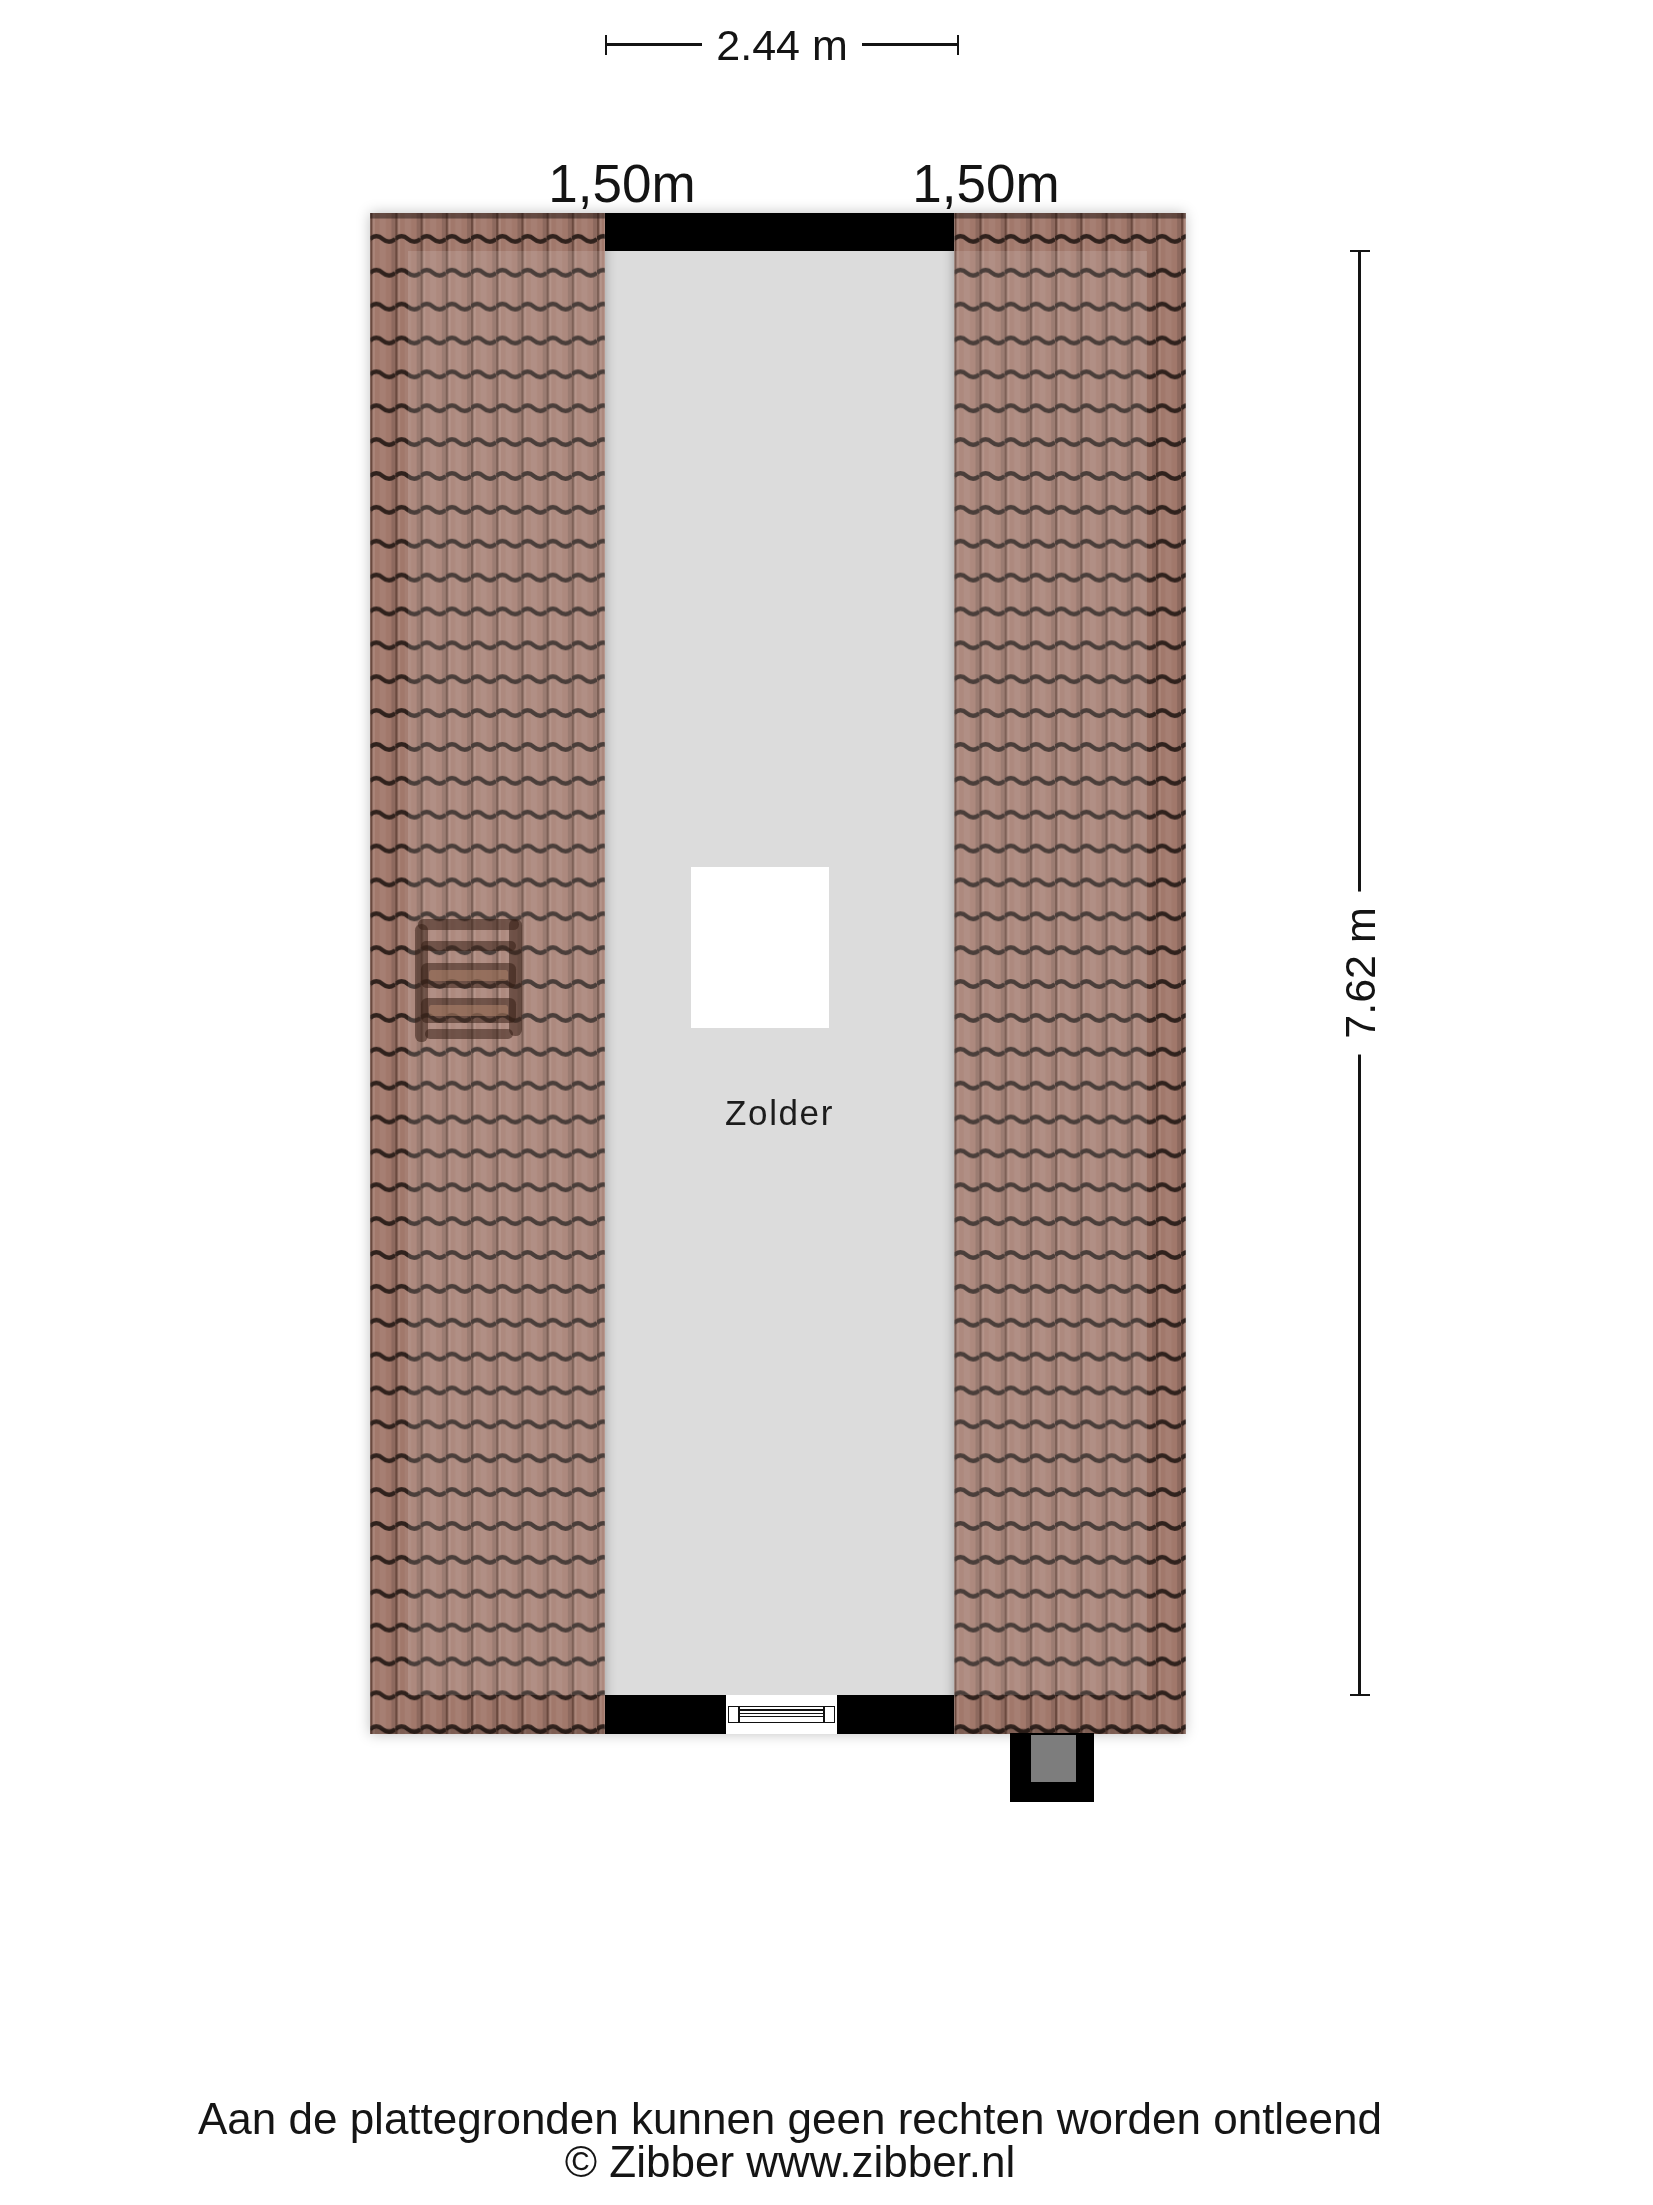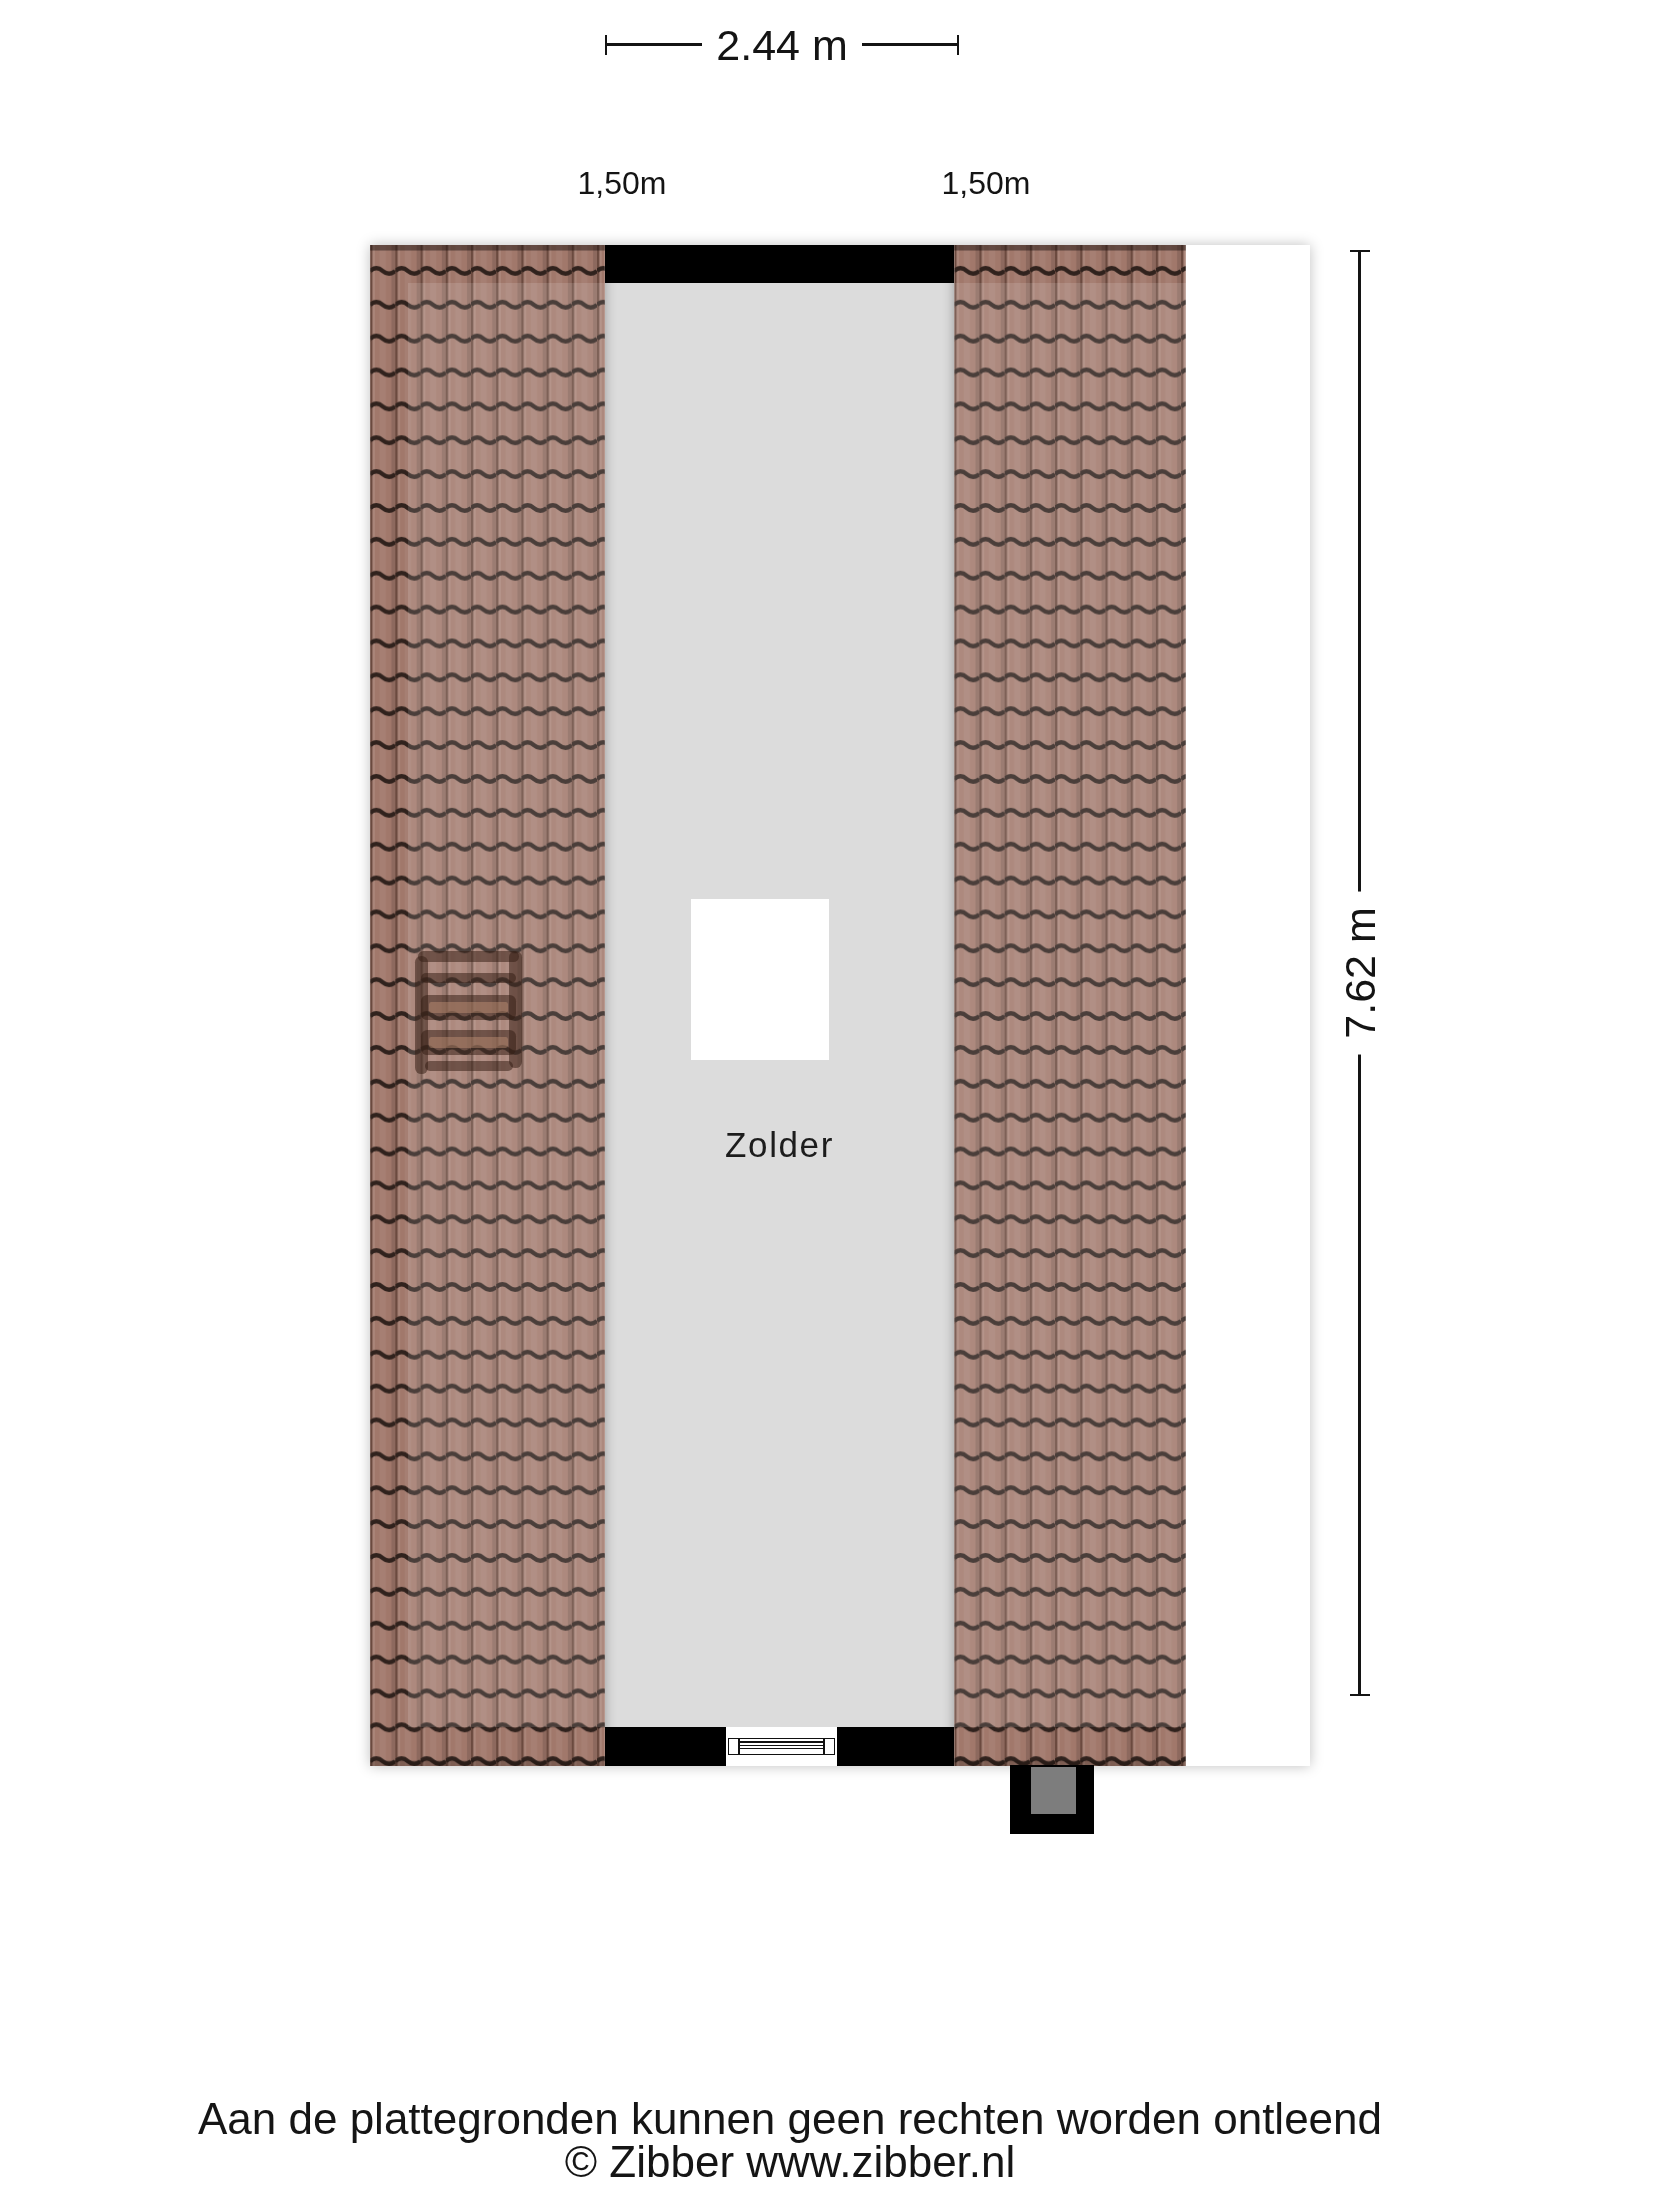--- a/index.html
+++ b/index.html
@@ -20,27 +20,26 @@
   .dim-h .tick.t-right{right:0;}
   .dim-label{position:relative;z-index:2;background:#fff;padding:0 14px;font-size:43px;line-height:43px;color:#141414;white-space:nowrap;}
 
   .dim-v{position:absolute;width:22px;}
   .dim-v .dim-line{position:absolute;top:0;bottom:0;left:50%;width:2.4px;margin-left:-1.6px;background:#141414;}
   .dim-v .tick{position:absolute;height:2.4px;width:20.5px;left:0.8px;background:#141414;}
   .dim-v .tick.t-top{top:0;}
   .dim-v .tick.t-bottom{bottom:0;}
   .dim-v .dim-label{position:absolute;top:50%;left:50%;transform:translate(-50%,-50%) rotate(-90deg);padding:0 15.8px;}
 
-  .knee-label{position:absolute;transform:translateX(-50%);font-size:32px;line-height:43px;color:#141414;white-space:nowrap;}
+  .knee-label{position:absolute;transform:translateX(-50%);font-size:53px;line-height:43px;color:#141414;white-space:nowrap;}
 
   
   .plan{
-    position:absolute;left:370px;top:213px;width:940px;height:1521px;
+    position:absolute;left:370px;top:213px;width:815px;height:1521px;
     box-shadow:0 0 12.6px rgba(0,0,0,0.25);
-    margin-top:32px;
   }
   .roof{position:absolute;top:0;height:1521px;display:block;}
   .roof.left{left:0;width:235px;}
   .roof.right{left:584px;width:232px;}
 
   .floor{
     position:absolute;left:235px;top:0;width:349px;height:1521px;
     background:var(--floor,#d7d7d7);
     box-shadow:
       inset 0 19px 14px -9.5px rgba(0,0,0,0.32),

